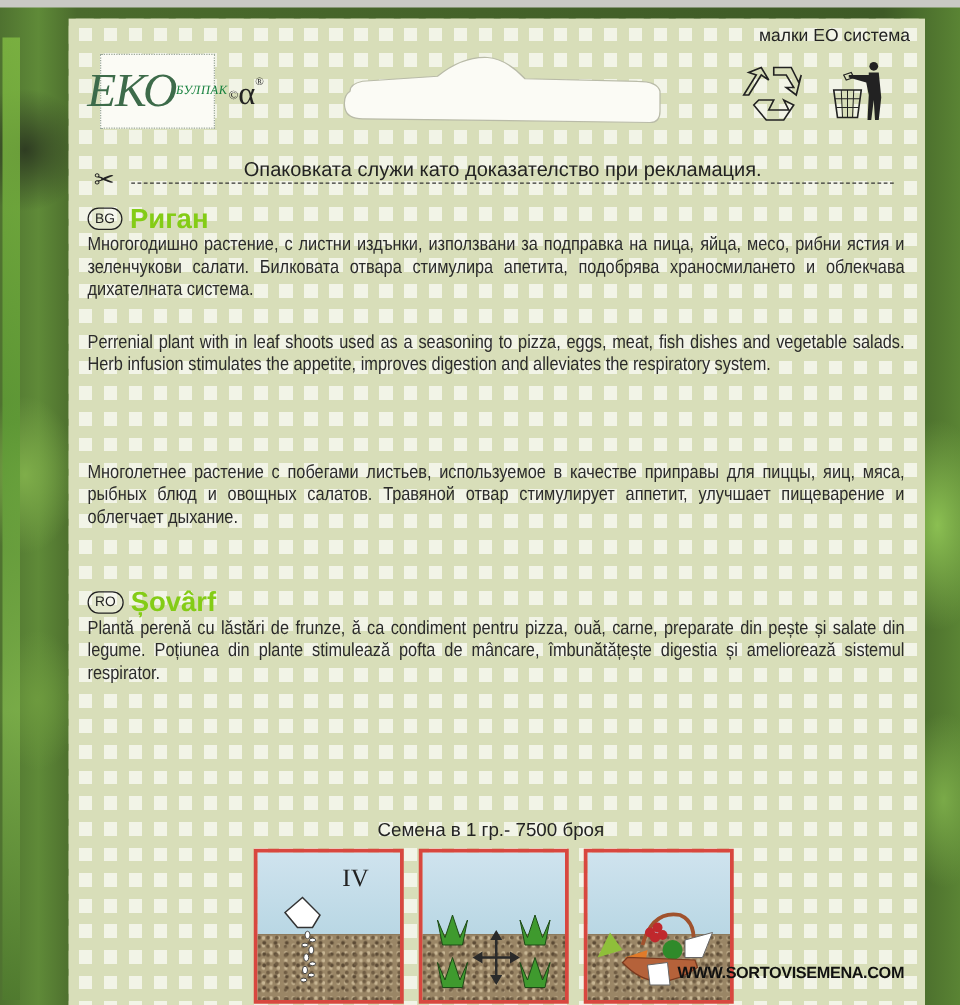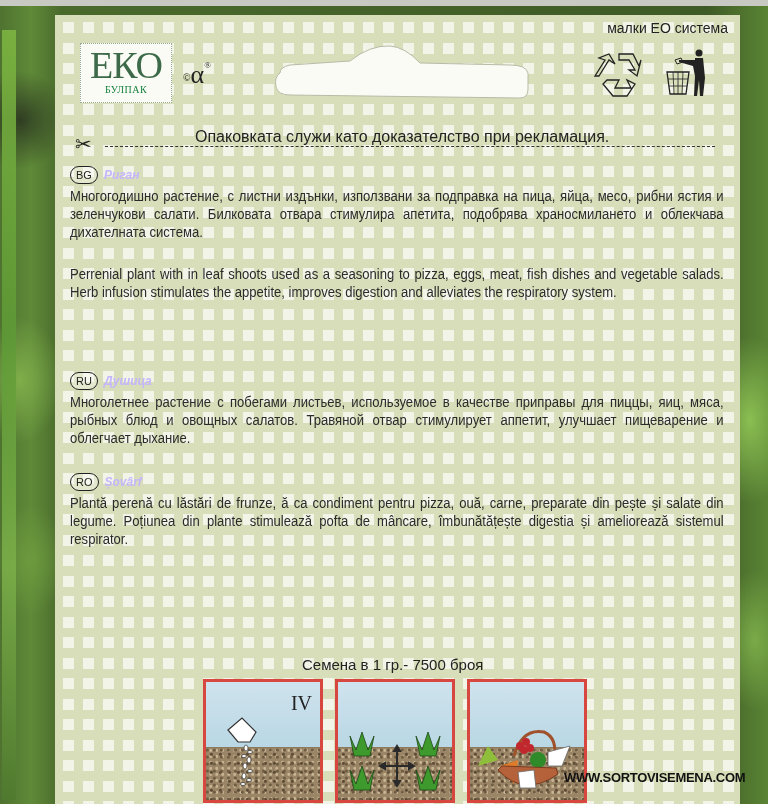--- a/index.html
+++ b/index.html
@@ -25,53 +25,53 @@
     background-size:20px 20px, 20px 20px;
   }
   .panel::before { content:""; position:absolute; inset:0;
     background:
       repeating-linear-gradient(90deg, #d8deb9 0 8px, #f4f6ea 8px 19px, #d8deb9 19px 20px);
     -webkit-mask: repeating-linear-gradient(180deg, #000 0 8px, transparent 8px 19px, #000 19px 20px);
             mask: repeating-linear-gradient(180deg, transparent 0 7px, #000 7px 18px, transparent 18px 20.5px);
     opacity:.95;
   }
   .logo { position:absolute; left:80px; top:43px; width:90px; height:58px;
-    background:#fbfbf5; border:1px dotted #9aa89a; display:flex; flex-direction:column;
-    align-items:center; justify-content:center; }
+    background:#fbfbf5; border:1px dotted #9aa89a; display:flex; flex-direction:row;
+    align-items:center; justify-content:center;font-style:italic; }
   .logo-eko { font-family:"Liberation Serif", serif; color:#3d6b4a; font-size:38px; line-height:34px; letter-spacing:-1px; }
   .logo-sub { font-family:"Liberation Serif", serif; color:#15803d; font-size:10px; line-height:16px; letter-spacing:0.5px; }
   .alpha { position:absolute; left:183px; top:60px; font-family:"Liberation Serif", serif; font-size:26px; color:#222; }
   .alpha small { font-size:9px; vertical-align:top; }
   .alpha .c { font-size:10px; vertical-align:middle; }
   .hanger { position:absolute; left:270px; top:43px; width:260px; height:58px; }
   .eo-text { position:absolute; right:40px; top:20px; font-size:14px; color:#222; }
   .recycle { position:absolute; left:593px; top:50px; width:50px; height:48px; }
   .bin { position:absolute; left:665px; top:48px; width:44px; height:50px; }
   .claim { position:absolute; left:75px; top:128px; width:640px; height:20px; }
   .claim-text { position:absolute; left:120px; top:0; font-size:16px; color:#222; }
   .claim-line { position:absolute; left:30px; right:0; top:18px; border-top:1px dashed #333; }
   .scissors { position:absolute; left:0; top:6px; font-size:20px; line-height:20px; color:#222; }
   .section { position:absolute; left:70px; width:654px; }
   .sec-head { display:flex; align-items:center; height:24px; }
   .badge { display:inline-block; border:1.5px solid #222; border-radius:12px; font-size:11px;
     padding:1px 5px; margin-right:6px; color:#222; line-height:14px; background:rgba(255,255,255,.3);}
-  .sec-title { font-size:12px; font-weight:bold; font-style:italic; color:#c4b5fd; }
+  .sec-title { font-size:22px; font-weight:bold; color:#84cc16; }
   .sec-body { font-size:15.2px; line-height:18px; color:#2b2b2b; text-align:justify;
     font-family:"Liberation Sans", sans-serif; transform:scaleX(0.86); transform-origin:left top; width:760px; }
   .seeds { position:absolute; left:302px; top:656px; font-size:15px; color:#222; }
   .card { position:absolute; top:679px; width:114px; height:118px; border:3px solid #d8473f;
     background:linear-gradient(180deg,#cfe3ee 0%, #b9d7e4 55%, #8c7a5d 55%, #a08d6c 100%); overflow:hidden;}
   .card .lbl { position:absolute; top:10px; width:100%; text-align:center; font-family:"Liberation Serif", serif; font-size:20px; color:#222;}
   .card .soil { position:absolute; left:0; right:0; bottom:0; height:52px;
     background:
       radial-gradient(circle at 20% 30%, #6f5c43 1px, transparent 2px),
       radial-gradient(circle at 60% 70%, #5b4a35 1px, transparent 2px),
       radial-gradient(circle at 80% 40%, #c7b593 1px, transparent 2px),
       #9a8666; background-size:7px 7px, 9px 9px, 6px 6px, auto; }
-  .site { position:absolute; left:564px; top:770px; font-size:13px; font-weight:bold; color:#111; letter-spacing:-0.3px;}
+  .site { position:absolute; left:542px; top:770px; font-size:13px; font-weight:bold; color:#111; letter-spacing:-0.3px;}
 </style>
 </head>
 <body>
 
 <div class="photo-bg"></div>
 <div class="top-strip"></div>
 <div class="left-stripe"></div>
 
 <div class="panel"></div>
 
@@ -124,40 +124,36 @@
     <span class="sec-title">Риган</span>
   </div>
   <div class="sec-body">Многогодишно растение, с листни издънки, използвани за подправка на пица, яйца, месо, рибни ястия и зеленчукови салати. Билковата отвара стимулира апетита, подобрява храносмилането и облекчава дихателната система.</div>
 </div>
 
 <div class="section" style="top:265px;">
   <div class="sec-body">Perrenial plant with in leaf shoots used as a seasoning to pizza, eggs, meat, fish dishes and vegetable salads. Herb infusion stimulates the appetite, improves digestion and alleviates the respiratory system.</div>
 </div>
 
 <div class="section" style="top:369px;">
-  <div class="sec-head">
-    <span class="badge">RU</span>
-    <span class="sec-title">Душица</span>
-  </div>
   <div class="sec-body">Многолетнее растение с побегами листьев, используемое в качестве приправы для пиццы, яиц, мяса, рыбных блюд и овощных салатов. Травяной отвар стимулирует аппетит, улучшает пищеварение и облегчает дыхание.</div>
 </div>
 
 <div class="section" style="top:470px;">
   <div class="sec-head">
     <span class="badge">RO</span>
     <span class="sec-title">Șovârf</span>
   </div>
   <div class="sec-body">Plantă perenă cu lăstări de frunze, ă ca condiment pentru pizza, ouă, carne, preparate din pește și salate din legume. Poțiunea din plante stimulează pofta de mâncare, îmbunătățește digestia și ameliorează sistemul respirator.</div>
 </div>
 
 <div class="seeds">Семена в 1 гр.- 7500 броя</div>
 
 <div class="card" style="left:203px;">
   <div class="soil"></div>
-  <div class="lbl" style="text-align:right; padding-right:8px; box-sizing:border-box;">IV</div>
+  <div class="lbl" style="text-align:right; padding-right:25px; box-sizing:border-box;">IV</div>
   <svg style="position:absolute; left:18px; top:34px;" width="50" height="80" viewBox="0 0 50 80">
     <path d="M4 14 L18 2 L32 16 L26 26 L14 26 Z" fill="#fff" stroke="#333" stroke-width="1.2"></path>
     <g fill="#fff" stroke="#333" stroke-width="0.7">
       <ellipse cx="22" cy="32" rx="2" ry="3"></ellipse>
         <ellipse cx="26" cy="36" rx="2.5" ry="1.5"></ellipse>
       <ellipse cx="20" cy="40" rx="2.5" ry="1.5"></ellipse>
         <ellipse cx="25" cy="44" rx="2" ry="3"></ellipse>
       <ellipse cx="21" cy="50" rx="2" ry="3"></ellipse>
         <ellipse cx="26" cy="55" rx="2.5" ry="1.5"></ellipse>
       <ellipse cx="20" cy="60" rx="2" ry="3"></ellipse>

